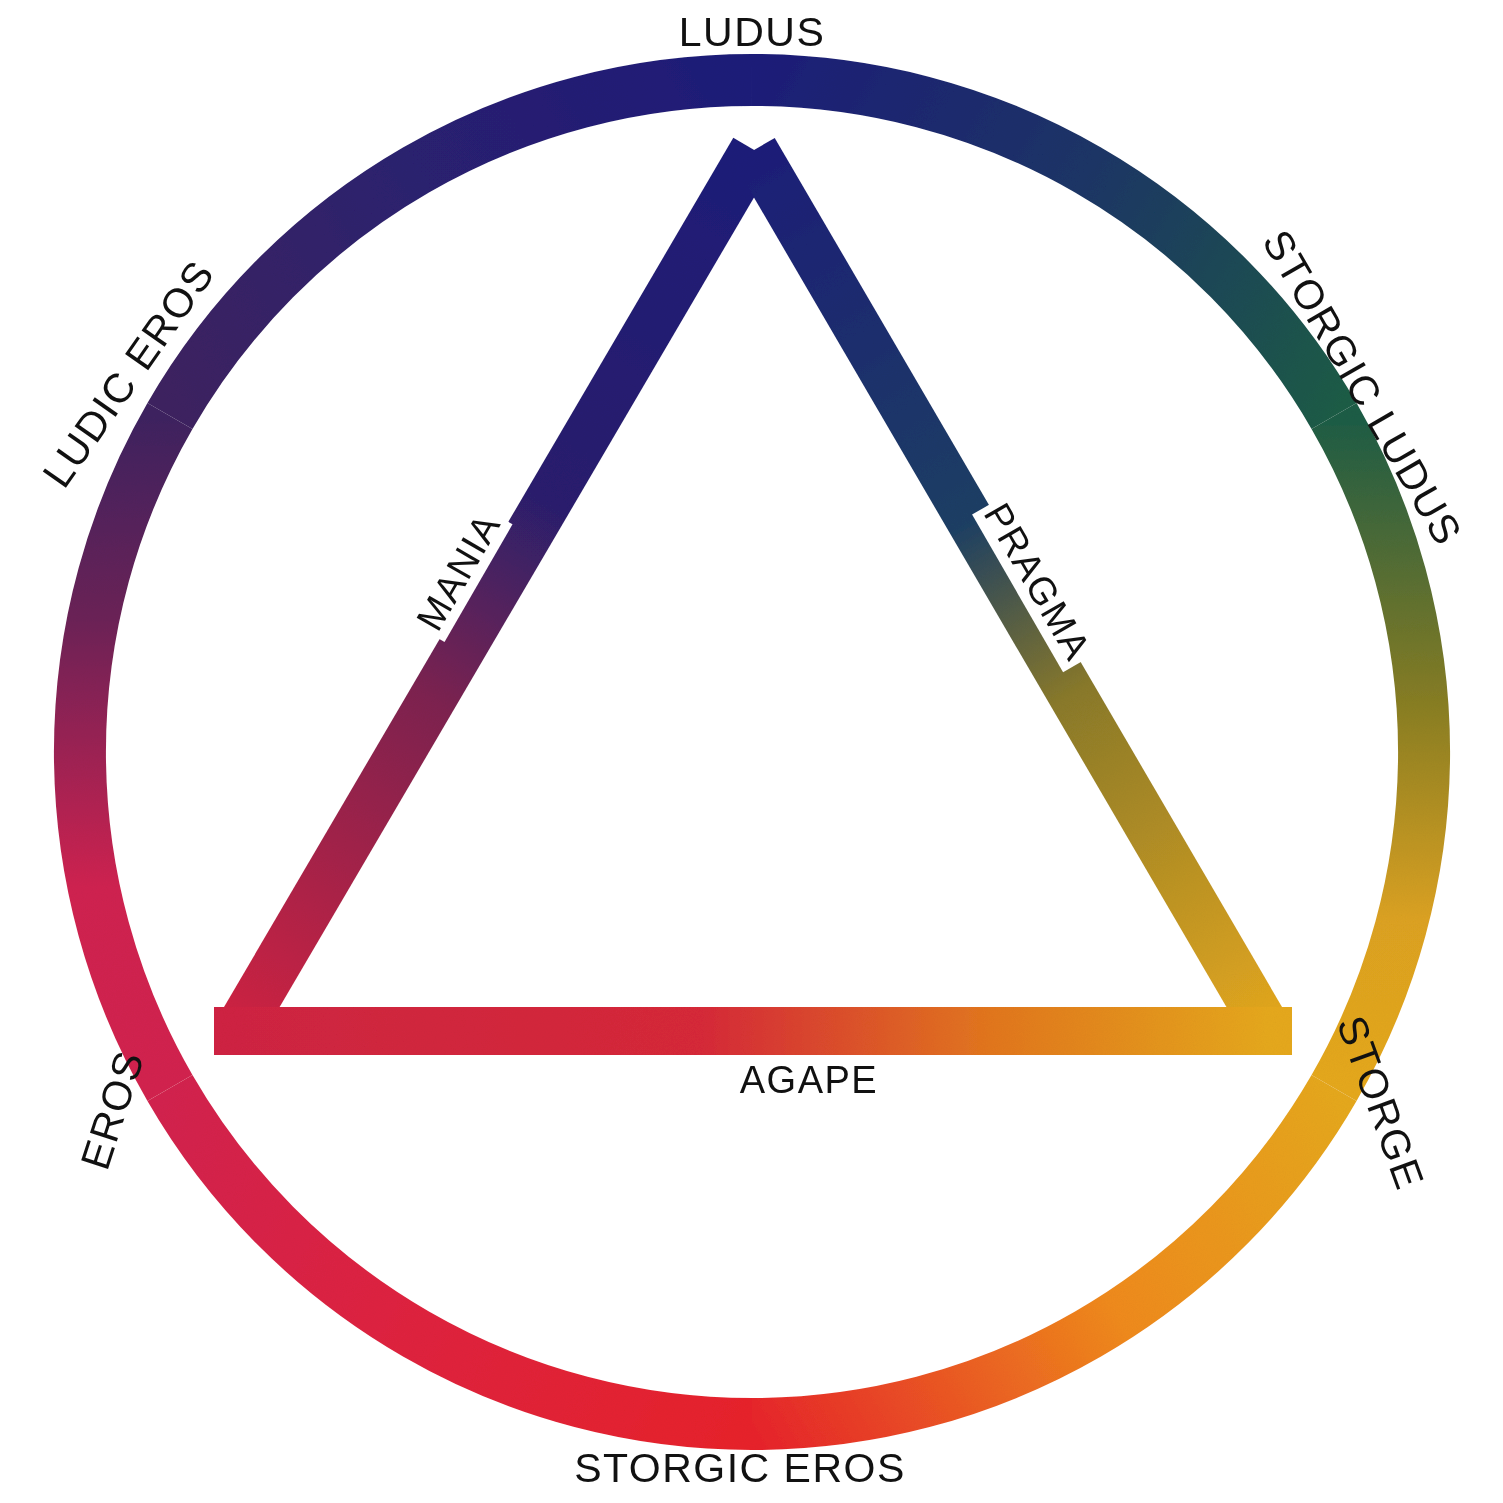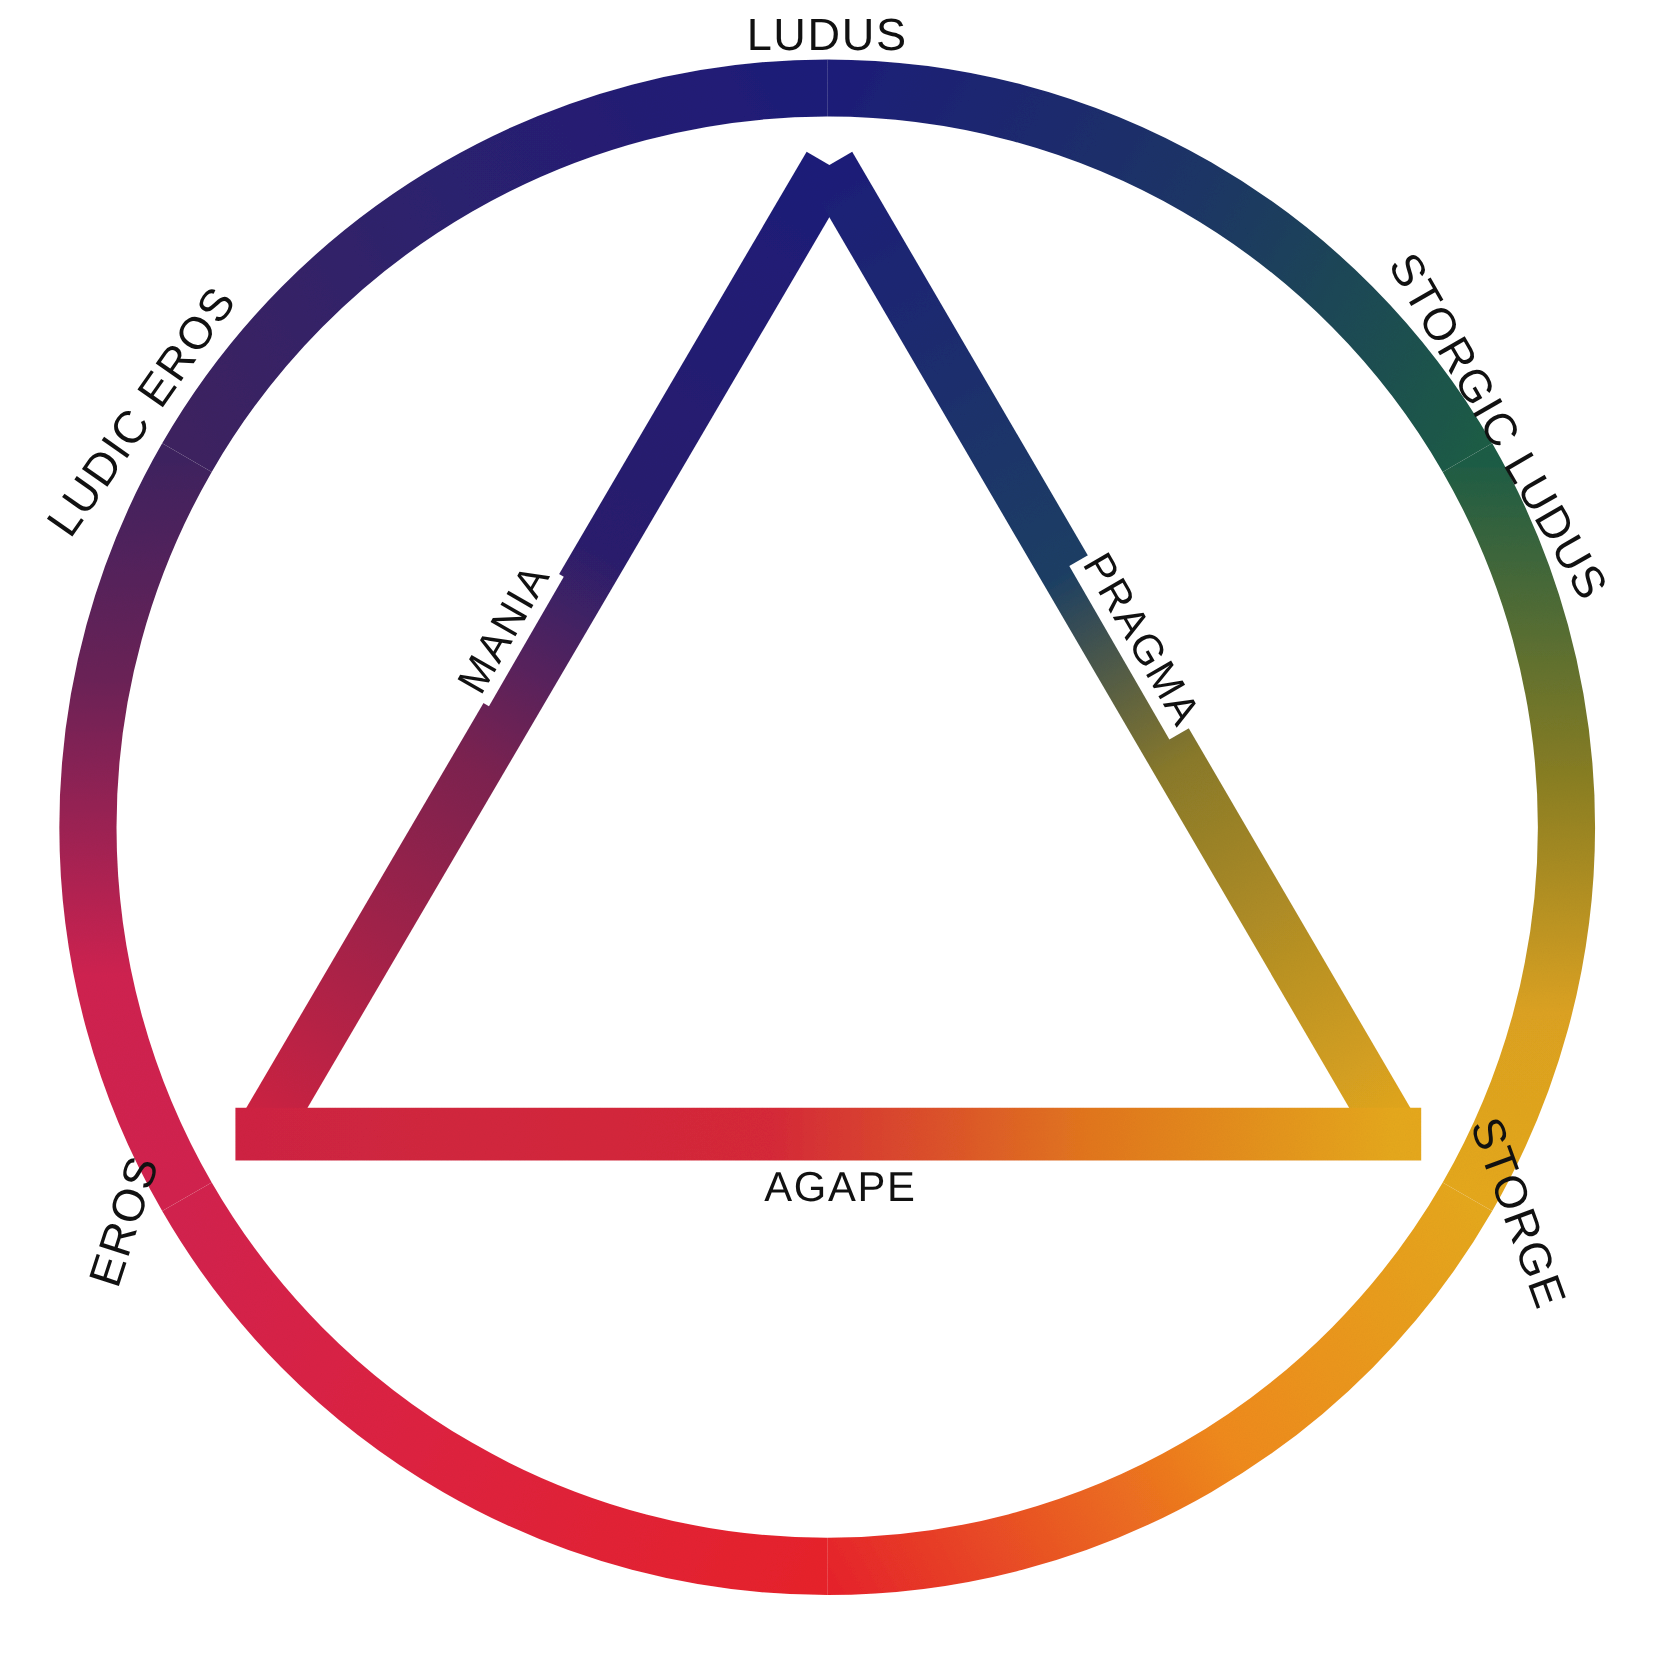--- a/index.html
+++ b/index.html
@@ -129,20 +129,21 @@
         <path d="M 754 150 L 236 1034" stroke="url(#gTriLeft)"></path>
         <path d="M 754 150 L 1270 1034" stroke="url(#gTriRight)"></path>
         <path d="M 214 1031 L 1292 1031" stroke="url(#gTriBottom)"></path>
       </g>
     </g>
   </svg>
 
   <div class="lbl lbl-outer" style="left: 752px; top: 32px; transform: translate(-50%, -50%) rotate(0deg);">LUDUS</div>
   <div class="lbl lbl-outer" style="left: 1362px; top: 388px; transform: translate(-50%, -50%) rotate(60deg);">STORGIC LUDUS</div>
   <div class="lbl lbl-outer" style="left: 1380px; top: 1103px; transform: translate(-50%, -50%) rotate(70deg);">STORGE</div>
+  <div class="lbl lbl-outer" style="left: 740px; top: 1468px; transform: translate(-50%, -50%) rotate(0deg);">STORGIC EROS</div>
   <div class="lbl lbl-outer" style="left: 113px; top: 1110px; transform: translate(-50%, -50%) rotate(-72deg);">EROS</div>
   <div class="lbl lbl-outer" style="left: 129px; top: 374px; transform: translate(-50%, -50%) rotate(-55deg);">LUDIC EROS</div>
 
   <div class="lbl lbl-inner boxed" style="left: 459px; top: 572px; transform: translate(-50%, -50%) rotate(-60deg);">MANIA</div>
   <div class="lbl lbl-inner boxed" style="left: 1037px; top: 582px; transform: translate(-50%, -50%) rotate(60deg);">PRAGMA</div>
-  <div class="lbl lbl-inner" style="left: 764px; top: 1080px; transform: translate(-50%, -50%) rotate(0deg);">AGAPE</div>
+  <div class="lbl lbl-inner" style="left: 809px; top: 1080px; transform: translate(-50%, -50%) rotate(0deg);">AGAPE</div>
 
 </div>
 
 </body></html>

